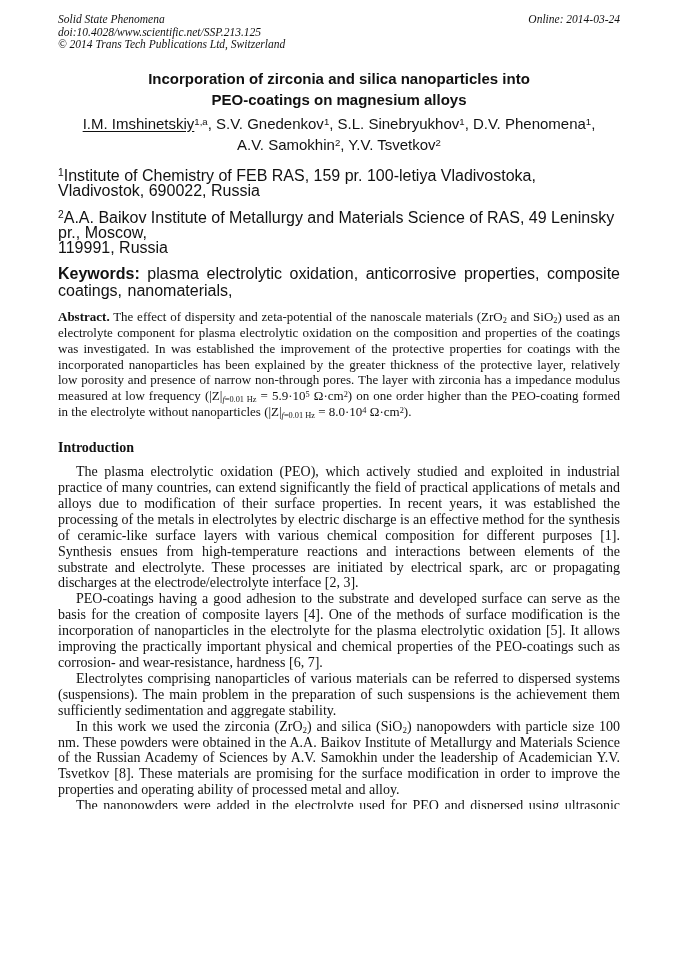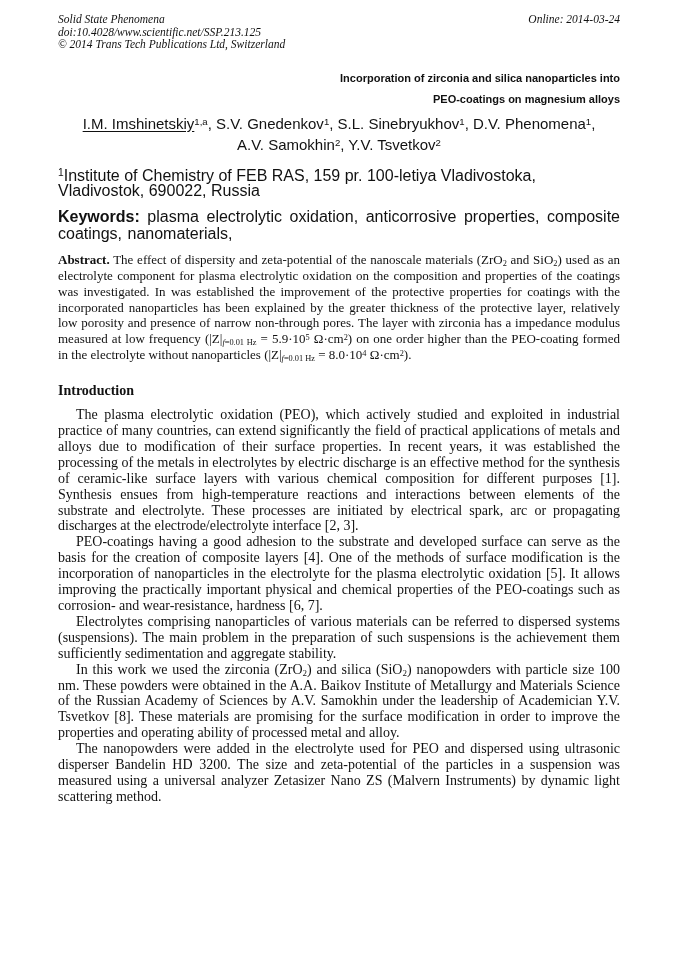--- a/index.html
+++ b/index.html
@@ -26,23 +26,23 @@
     font-family: "Liberation Serif", serif;
     font-style: italic;
     font-size: 11.5px;
     line-height: 12.6px;
   }
   
   .title {
     margin: 17px 0 0 0;
     font-family: "Liberation Sans", sans-serif;
     font-weight: bold;
-    font-size: 11px;
+    font-size: 15px;
     line-height: 21px;
-    text-align: right;
+    text-align: center;
     white-space: pre-line;
   }
   .authors {
     margin-top: 3px;
     font-family: "Liberation Sans", sans-serif;
     font-size: 15px;
     line-height: 21.5px;
     text-align: center;
     white-space: pre-line;
   }
@@ -119,20 +119,22 @@
       <div>Online: 2014-03-24</div>
     </header>
 
     <h1 class="title">Incorporation of zirconia and silica nanoparticles into
 PEO-coatings on magnesium alloys</h1>
 
     <div class="authors"><u>I.M. Imshinetskiy</u><sup>1,a</sup><span>, S.V. Gnedenkov</span><sup>1</sup><span>, S.L. Sinebryukhov</span><sup>1</sup><span>, D.V. Phenomena</span><sup>1</sup><span>,
 A.V. Samokhin</span><sup>2</sup><span>, Y.V. Tsvetkov</span><sup>2</sup></div>
 
     <div class="aff"><sup>1</sup><span>Institute of Chemistry of FEB RAS, 159 pr. 100-letiya Vladivostoka, Vladivostok, 690022, Russia</span></div>
+    <div class="aff"><sup>2</sup><span>A.A. Baikov Institute of Metallurgy and Materials Science of RAS, 49 Leninsky pr., Moscow,
+119991, Russia</span></div>
 
 
     <div class="kw"><b>Keywords:</b><span> plasma electrolytic oxidation, anticorrosive properties, composite coatings, nanomaterials,</span></div>
 
     <p class="abstract"><b>Abstract.</b><span> The effect of dispersity and zeta-potential of the nanoscale materials (ZrO</span><sub>2</sub><span> and SiO</span><sub>2</sub><span>) used as an electrolyte component for plasma electrolytic oxidation on the composition and properties of the coatings was investigated. In was established the improvement of the protective properties for coatings with the incorporated nanoparticles has been explained by the greater thickness of the protective layer, relatively low porosity and presence of narrow non-through pores. The layer with zirconia has a impedance modulus measured at low frequency (|Z|</span><sub class="it">f</sub><sub>=0.01 Hz</sub><span> = 5.9·10</span><sup>5</sup><span> Ω·cm</span><sup>2</sup><span>) on one order higher than the PEO-coating formed in the electrolyte without nanoparticles (|Z|</span><sub class="it">f</sub><sub>=0.01 Hz</sub><span> = 8.0·10</span><sup>4</sup><span> Ω·cm</span><sup>2</sup><span>).</span></p>
 
     <section>
       <h2>Introduction</h2>
       <p class="para">The plasma electrolytic oxidation (PEO), which actively studied and exploited in industrial practice of many countries, can extend significantly the field of practical applications of metals and alloys due to modification of their surface properties. In recent years, it was established the processing of the metals in electrolytes by electric discharge is an effective method for the synthesis of ceramic-like surface layers with various chemical composition for different purposes [1]. Synthesis ensues from high-temperature reactions and interactions between elements of the substrate and electrolyte. These processes are initiated by electrical spark, arc or propagating discharges at the electrode/electrolyte interface [2, 3].</p>
       <p class="para">PEO-coatings having a good adhesion to the substrate and developed surface can serve as the basis for the creation of composite layers [4]. One of the methods of surface modification is the incorporation of nanoparticles in the electrolyte for the plasma electrolytic oxidation [5]. It allows improving the practically important physical and chemical properties of the PEO-coatings such as corrosion- and wear-resistance, hardness [6, 7].</p>

